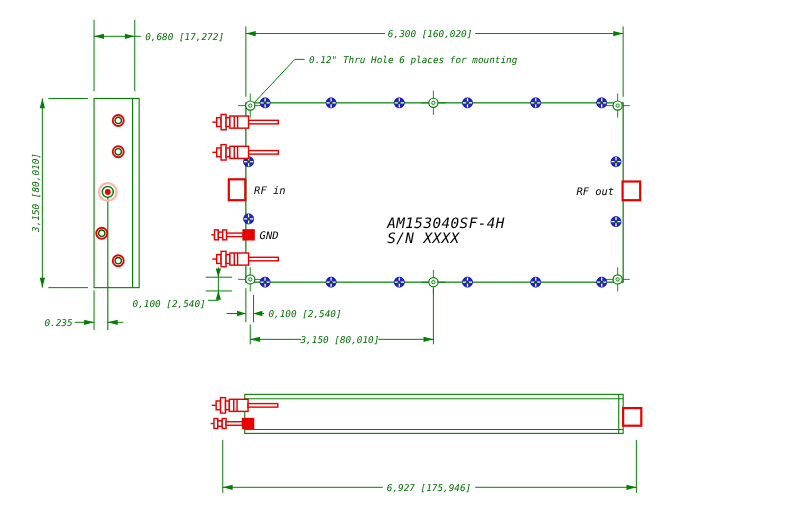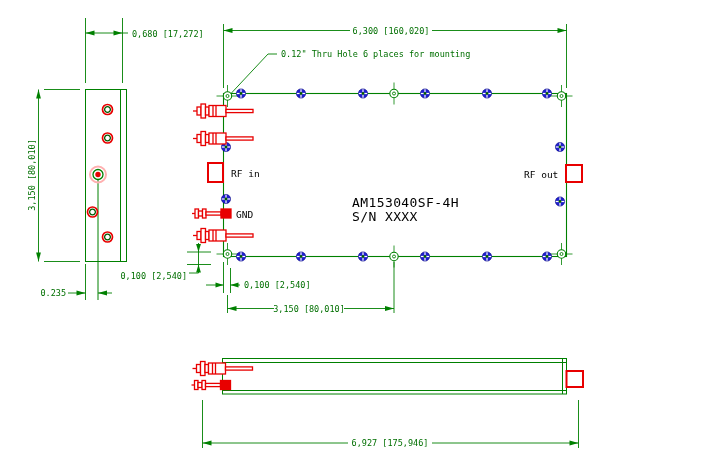--- a/index.html
+++ b/index.html
@@ -1,17 +1,17 @@
 <!DOCTYPE html>
 <html><head>
 <meta charset="utf-8">
 <style>
   html,body{margin:0;padding:0;background:#ffffff;}
   .canvas{position:relative;width:652px;height:476px;background:#ffffff;overflow:hidden;
-          font-family:"DejaVu Sans Mono","Liberation Mono",monospace;}
+          font-family:"DejaVu Sans Mono","Liberation Mono",monospace;font-style:italic;}
   svg text{font-family:"DejaVu Sans Mono","Liberation Mono",monospace;}
   .dimtext{font-size:8.5px;fill:#006F00;}
   .labeltext{font-size:9.5px;fill:#000000;}
   .parttext{font-size:13px;fill:#000000;letter-spacing:0.4px;}
 </style>
 </head>
 <body>
 
 <div class="canvas">
 <svg width="725" height="476" viewBox="0 0 725 476">

